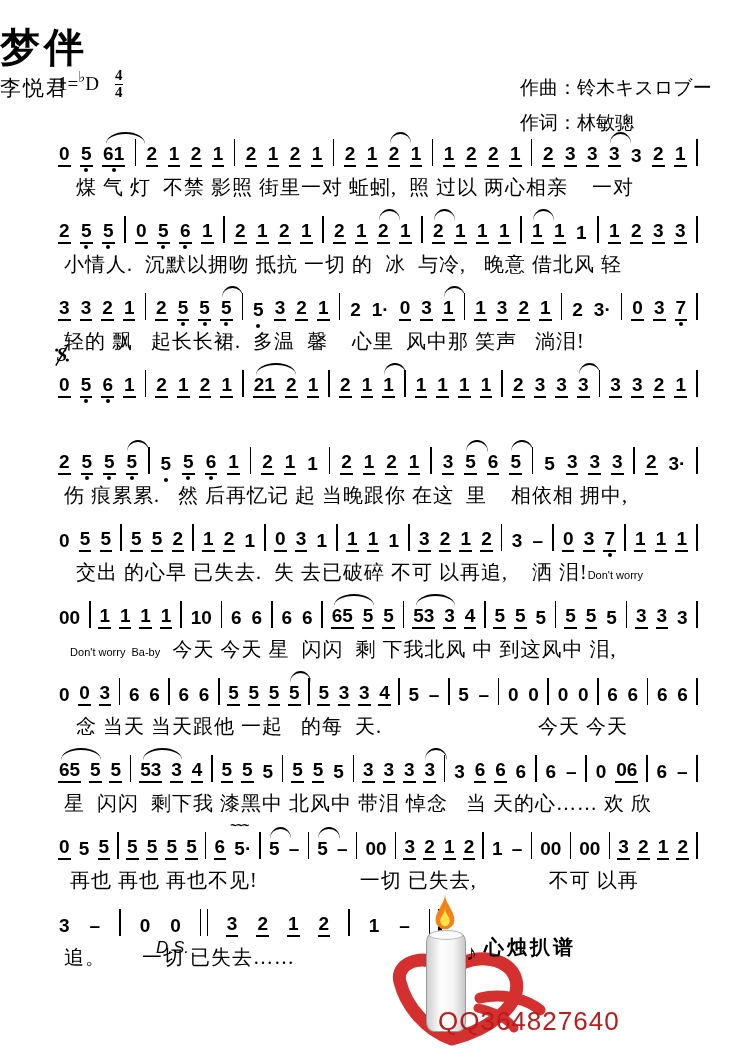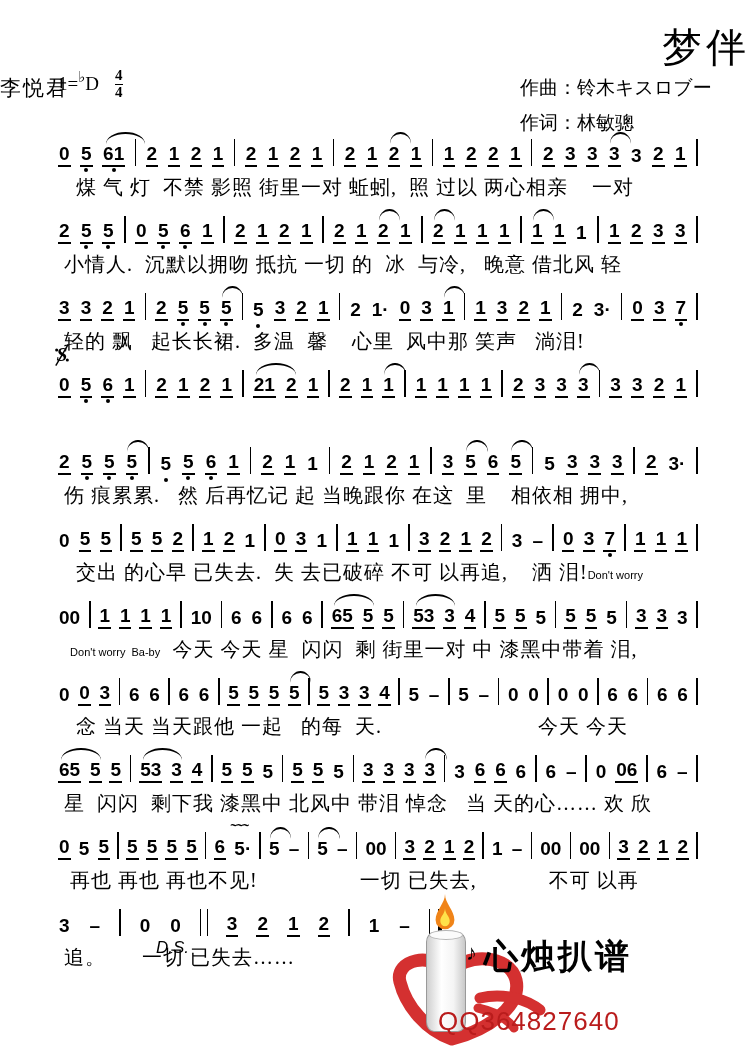--- a/index.html
+++ b/index.html
@@ -1,22 +1,22 @@
 <!DOCTYPE html>
 <html><head>
 <meta charset="utf-8">
 <style>
   html,body{margin:0;padding:0;}
   body{width:750px;height:1062px;background:#fff;position:relative;overflow:hidden;
        font-family:"Liberation Sans",sans-serif;color:#000;}
   .page{position:absolute;inset:0;background:#fff;}
 
   
-  .title{position:absolute;top:20px;left:0;right:0;text-align:right;
-         font-size:40px;font-weight:normal;font-family:"Liberation Serif",serif;letter-spacing:4px;}
+  .title{position:absolute;top:20px;left:0;right:0;text-align:left;
+         font-size:40px;font-weight:bold;font-family:"Liberation Serif",serif;letter-spacing:4px;}
   .artist{position:absolute;top:74px;left:0;right:0;
           font-size:21px;font-family:"Liberation Serif",serif;letter-spacing:2px;}
   .keysig{position:absolute;top:68px;left:58px;font-size:19px;
           font-family:"Liberation Serif",serif;display:flex;align-items:center;}
   .keysig .flat{font-size:15px;position:relative;top:-7px;}
   .meter{display:inline-flex;flex-direction:column;margin-left:16px;text-align:center;
          font-size:15px;line-height:1.05;font-weight:bold;}
   .meter .den{border-top:1.5px solid #000;}
   .credits{position:absolute;top:70px;left:520px;width:228px;font-size:19px;
            line-height:1.85;font-family:"Liberation Serif",serif;}
@@ -50,21 +50,21 @@
   
   .wm{position:absolute;left:386px;top:890px;width:300px;height:170px;}
   .candle{position:absolute;left:40px;top:42px;width:38px;height:98px;
           background:linear-gradient(90deg,#cfcfcf,#ffffff 38%,#f4f4f4 70%,#c9c9c9);
           border:1px solid #9a9a9a;border-radius:8px/10px;}
   .candle::before{content:"";position:absolute;left:2px;top:-3px;right:2px;height:8px;
           background:#fbfbfb;border:1px solid #b5b5b5;border-radius:50%;}
   .flame{position:absolute;left:47px;top:4px;width:24px;height:40px;}
   .heart{position:absolute;left:0px;top:56px;width:170px;height:100px;}
   .wm-note{position:absolute;left:80px;top:50px;font-size:22px;}
-  .wm-name{position:absolute;left:98px;top:44px;font-size:34px;font-weight:bold;
+  .wm-name{position:absolute;left:98px;top:44px;font-size:20px;font-weight:bold;
            letter-spacing:3px;font-family:Liberation Mono, monospace;}
   .wm-qq{position:absolute;left:52px;top:116px;font-size:26px;color:#b91c1c;letter-spacing:1px;}
 </style>
 </head>
 <body>
 
 <div class="page">
 
   <div class="title">梦伴</div>
   <div class="artist">李悦君</div>
@@ -363,21 +363,21 @@
           <span class="nt ul">5</span>
           <span class="nt ul">5</span>
           <span class="nt">5</span>
           <span class="bar"></span>
           <span class="nt ul">3</span>
           <span class="nt ul">3</span>
           <span class="nt">3</span>
           <span class="bar"></span>
         </div>
 
-    <div class="lyrics"><span class="lyr-i">  Don't worry  Ba-by    </span><span>今天 今天 星  闪闪  剩 街里一对 中 漆黑中带着 泪,</span><span class="lyr-i"></span></div>
+    <div class="lyrics"><span class="lyr-i">  Don't worry  Ba-by    </span><span>今天 今天 星  闪闪  剩 下我北风 中 到这风中 泪,</span><span class="lyr-i"></span></div>
   </div>
       <div class="line">
 
     <div class="notes">
           <span class="nt">0</span>
           <span class="nt ul">0</span>
           <span class="nt ul">3</span>
           <span class="bar"></span>
           <span class="nt">6</span>
           <span class="nt">6</span>

